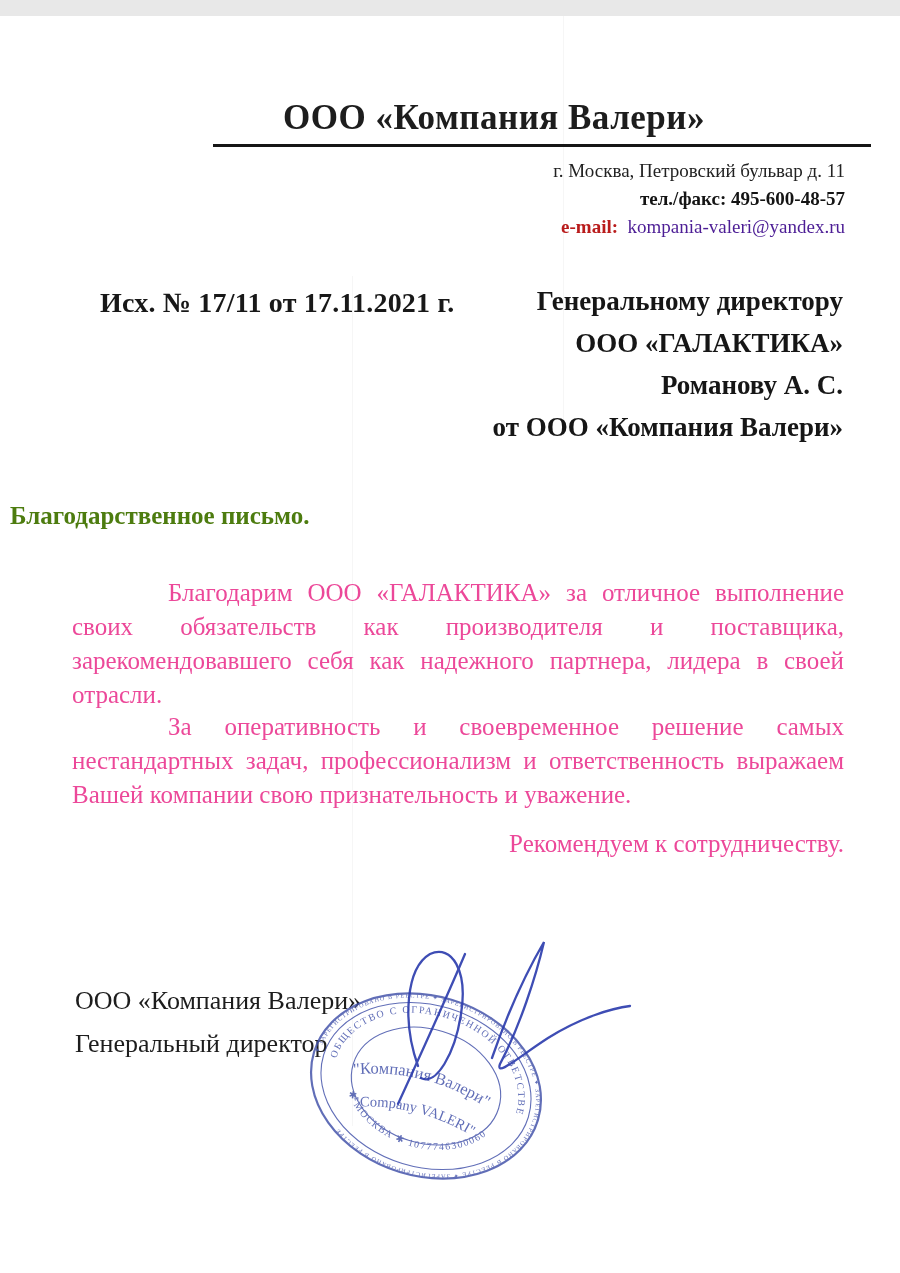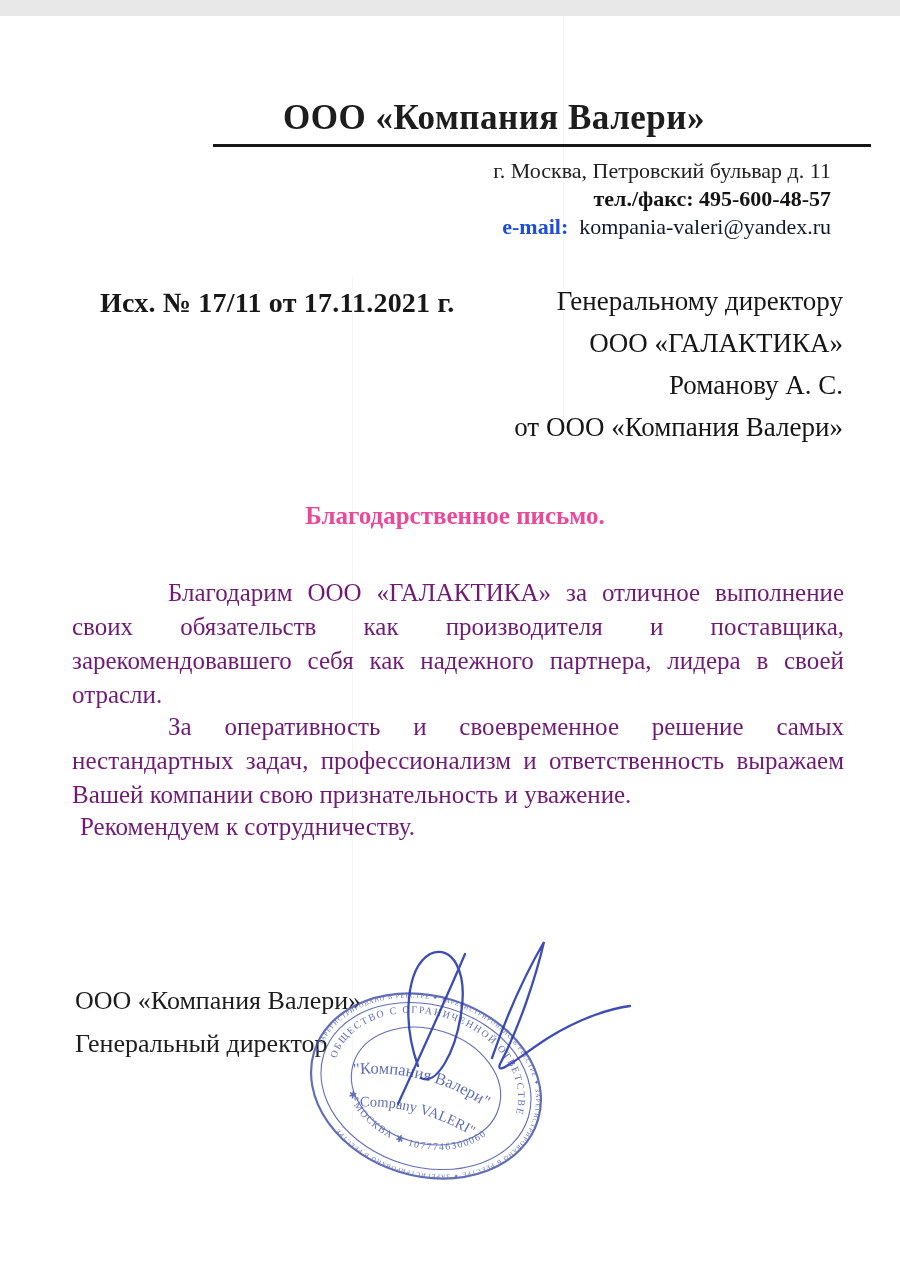--- a/index.html
+++ b/index.html
@@ -10,46 +10,46 @@
     color:#1b1b1b;
   }
   .crease{position:absolute;background:rgba(0,0,0,0.035);}
   .company-name{
     position:absolute;top:82px;left:0;width:100%;box-sizing:border-box;
     padding-left:88px;text-align:center;
     font-size:35px;font-weight:bold;letter-spacing:0.5px;color:#1d1d1d;
   }
   .header-rule{position:absolute;left:213px;top:128px;width:658px;height:3px;background:#161616;}
   .contacts{
-    position:absolute;top:141px;right:69px;text-align:right;
-    font-size:22px;line-height:28px;color:#222;
+    position:absolute;top:141px;right:55px;text-align:right;
+    font-size:19px;line-height:28px;color:#222;
   }
   .contacts .phone{font-weight:600;color:#141414;}
-  .contacts .email-label{font-weight:bold;color:#1d4ed8;}
-  .contacts .email-value{color:#0f172a;}
+  .contacts .email-label{font-weight:bold;color:#b91c1c;}
+  .contacts .email-value{color:#4c1d95;}
   .ref-number{
     position:absolute;left:100px;top:271px;
     font-size:28px;font-weight:bold;color:#181818;letter-spacing:0.2px;
   }
   .recipient{
     position:absolute;top:264px;right:57px;text-align:right;
-    font-size:27px;font-weight:normal;line-height:42px;color:#161616;
+    font-size:27px;font-weight:bold;line-height:42px;color:#161616;
   }
   .letter-title{
     position:absolute;top:486px;left:0;width:100%;box-sizing:border-box;
-    padding-left:10px;text-align:center;
-    font-size:25px;font-weight:bold;color:#ec4899;
+    padding-left:10px;text-align:left;
+    font-size:25px;font-weight:bold;color:#4d7c0f;
   }
   .body-par{
     position:absolute;left:72px;width:772px;margin:0;
-    font-size:25px;line-height:34px;text-align:justify;color:#701a75;
+    font-size:25px;line-height:34px;text-align:justify;color:#ec4899;
   }
   .par-1{top:560px;text-indent:96px;}
   .par-2{top:694px;text-indent:96px;}
-  .par-3{top:794px;text-align:left;text-indent:8px;}
+  .par-3{top:811px;text-align:right;text-indent:8px;}
   .signoff{
     position:absolute;left:75px;top:963px;
     font-size:26px;line-height:43px;color:#1d1d1d;
   }
   .stamp-svg{position:absolute;left:286px;top:970px;width:280px;height:230px;opacity:0.82;}
   .sign-svg{position:absolute;left:378px;top:903px;width:280px;height:210px;}
 </style>
 </head>
 <body>
 

